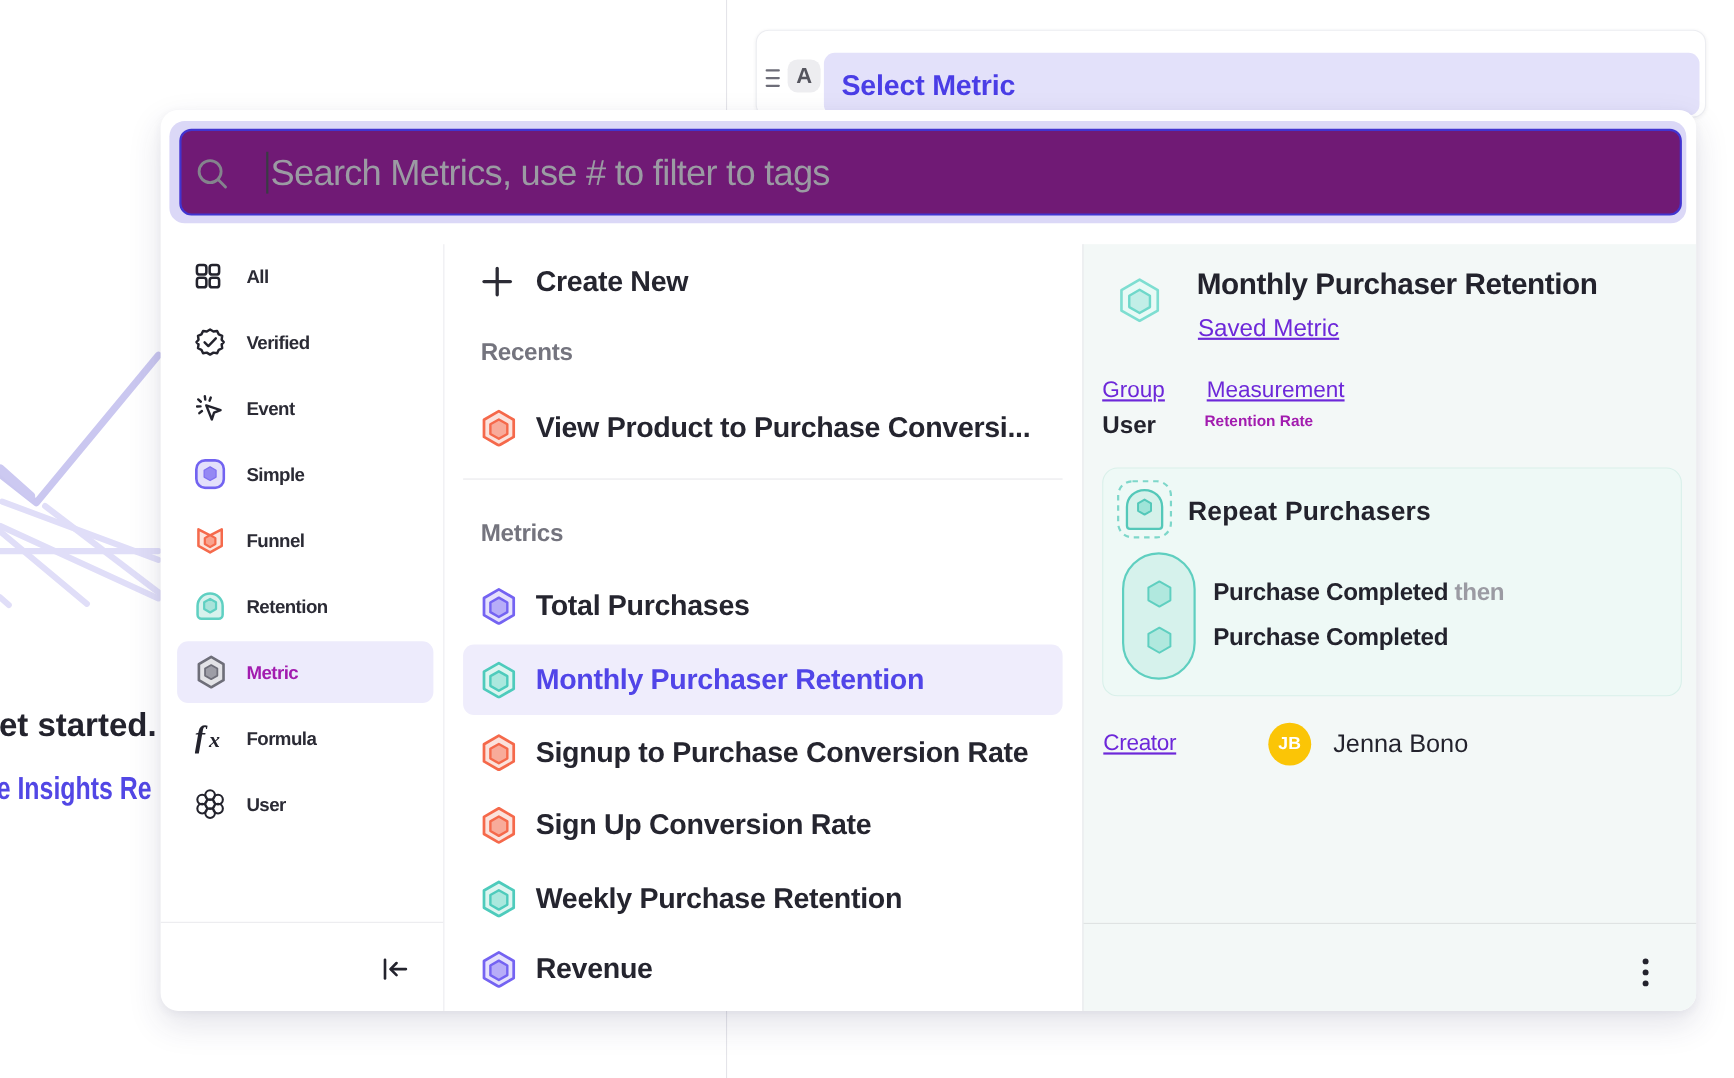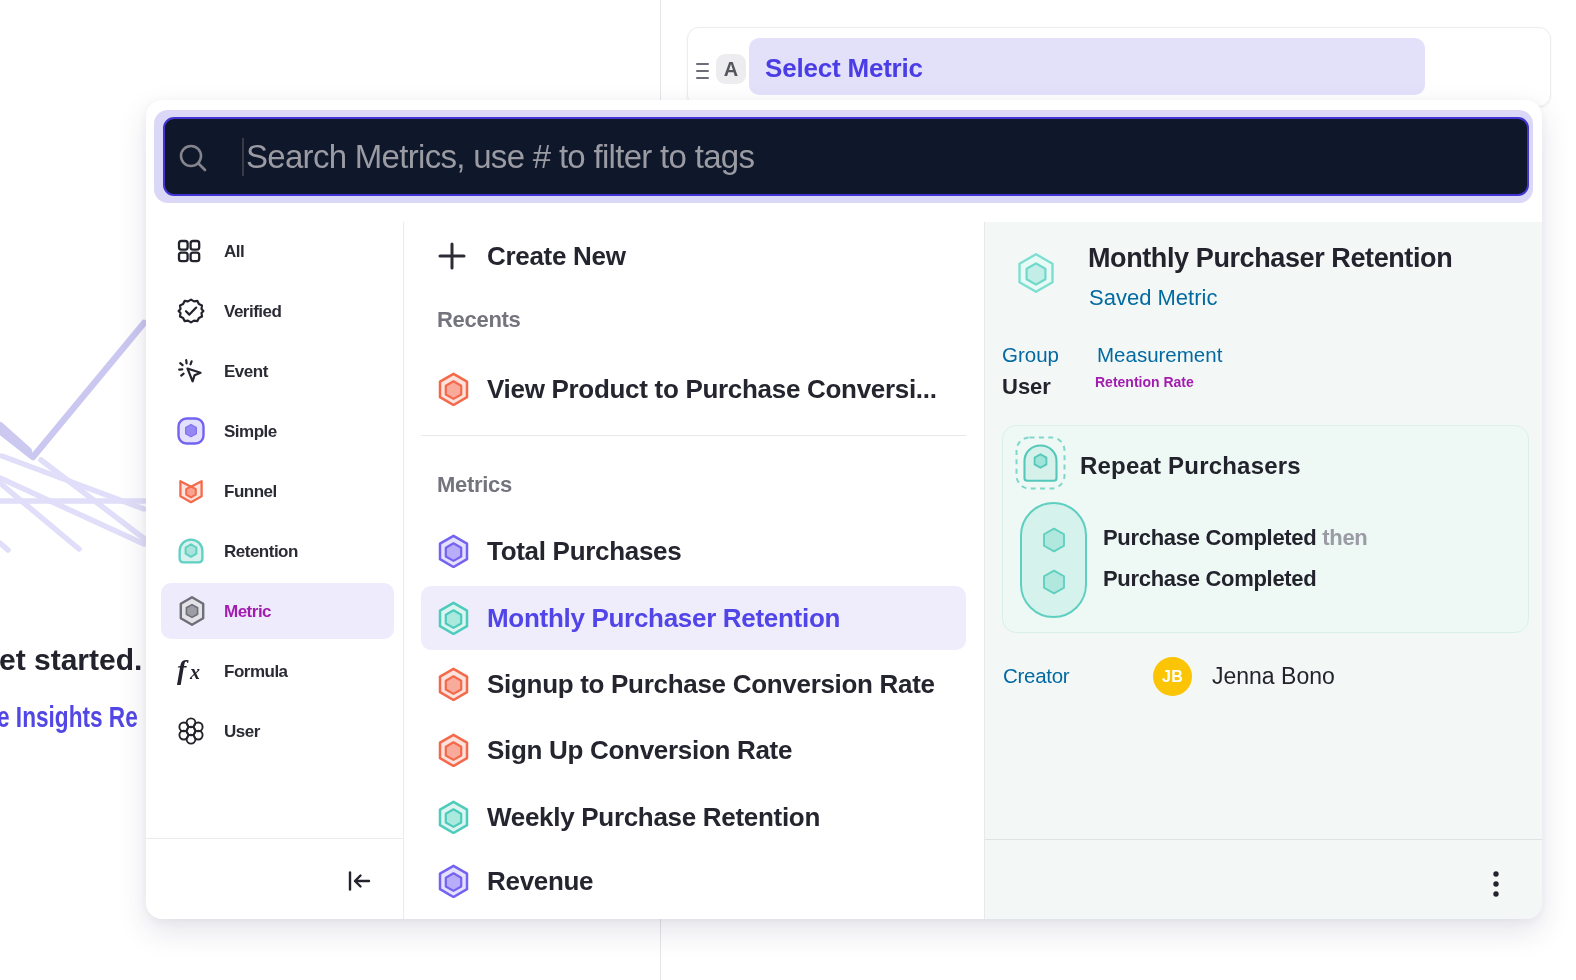--- a/index.html
+++ b/index.html
@@ -13,32 +13,32 @@
 #gs1 { position:absolute; left:-1px; top:643px; font-size:30px; font-weight:700; color:#23232d; white-space:nowrap; }
 #gs2 { position:absolute; left:-3px; top:701px; font-size:29px; font-weight:700; color:#5247e5; transform:scaleX(0.78); transform-origin:0 0; white-space:nowrap; }
 
 
 #topcard { position:absolute; left:687px; top:27px; width:864px; height:80px;
   background:#fff; border:1px solid #ecedf1; border-radius:12px;
   box-shadow:0 1px 3px rgba(30,30,60,0.05); }
 .hrule { position:absolute; width:13px; height:2px; border-radius:1px; background:#6d6d78; }
 #abadge { position:absolute; left:28px; top:26px; width:30px; height:30px; border-radius:9px;
   background:#ededf0; color:#55555e; font-size:20px; font-weight:700; text-align:center; line-height:30px; }
-#selpill { position:absolute; left:61px; top:10px; width:676px; height:57px; border-radius:10px;
+#selpill { position:absolute; left:61px; top:20px; width:796px; height:57px; border-radius:10px;
   background:#e3e1fa; }
 #selpill span { position:absolute; left:16px; top:calc(50% + 1px); transform:translateY(-50%);
   font-size:26px; font-weight:700; color:#4a3de6; letter-spacing:-0.2px; }
 
 
 #modal { position:absolute; left:146px; top:100px; width:1396px; height:819px;
   background:#fff; border-radius:16px; overflow:hidden;
   box-shadow:0 12px 30px rgba(50,50,90,0.13), 0 2px 8px rgba(50,50,90,0.05); }
 #halo { position:absolute; left:8px; top:10px; width:1379px; height:93px; border-radius:14px; background:#dbd8f7; }
 #sbox { position:absolute; left:9px; top:7px; width:1366px; height:79px; border-radius:11px;
-  background:#0f172a; border:2px solid #4134d0; }
+  background:#701a75; border:2px solid #4134d0; }
 #caret { position:absolute; left:77px; top:19px; width:2px; height:38px; background:#3a3a44; }
 #ph { position:absolute; left:81px; top:50%; transform:translateY(-50%); font-size:33px; color:#9b9ba3; letter-spacing:-0.7px; }
 
 
 #sepv1 { position:absolute; left:257px; top:122px; width:1px; height:697px; background:#ebebef; }
 #rightpanel { position:absolute; left:838px; top:122px; width:558px; height:697px;
   background:#f3f8f7; border-left:1px solid #e7e7ec; }
 #sbBottom { position:absolute; left:0; top:738px; width:257px; height:1px; background:#ebebef; }
 
 
@@ -49,21 +49,21 @@
 #selrow1 { position:absolute; left:15px; top:483px; width:233px; height:56px; border-radius:10px; background:#edebfc; }
 .glabel { position:absolute; font-size:22px; font-weight:700; color:#74747e; letter-spacing:-0.3px; }
 .mrow { position:absolute; left:258px; width:562px; height:66px; }
 .mrow svg { position:absolute; left:34px; top:50%; transform:translateY(-50%); }
 .mrow .lbl { position:absolute; left:83px; top:50%; transform:translateY(-50%);
   font-size:26px; font-weight:700; color:#25252f; letter-spacing:-0.3px; white-space:nowrap; }
 #selrow2 { position:absolute; left:275px; top:486px; width:545px; height:64px; border-radius:10px; background:#efedfc; }
 #middiv { position:absolute; left:275px; top:335px; width:545px; height:1px; background:#e8e8ec; }
 
 
-#rightpanel .gray { color:#0369a1; }
+#rightpanel .gray { color:#6d28d9;text-decoration:underline; }
 #rpcard { position:absolute; left:17px; top:203px; width:527px; height:208px;
   border:1.5px solid #d9f0ea; border-radius:14px; background:#eef9f6; }
 #rpill { position:absolute; left:17px; top:76px; width:67px; height:116px; border-radius:34px;
   border:2px solid #5fcfc0; background:#d6f2ec; }
 #rpBottom { position:absolute; left:0; top:617px; width:558px; height:1px; background:#dfe3e3; }
 #avatar { position:absolute; left:168px; top:435px; width:39px; height:39px; border-radius:50%;
   background:#fbc506; color:#fff; font-weight:700; font-size:16px; text-align:center; line-height:39px; letter-spacing:0.3px;}
 .ctext { position:absolute; white-space:nowrap; }
 </style>
 </head>

